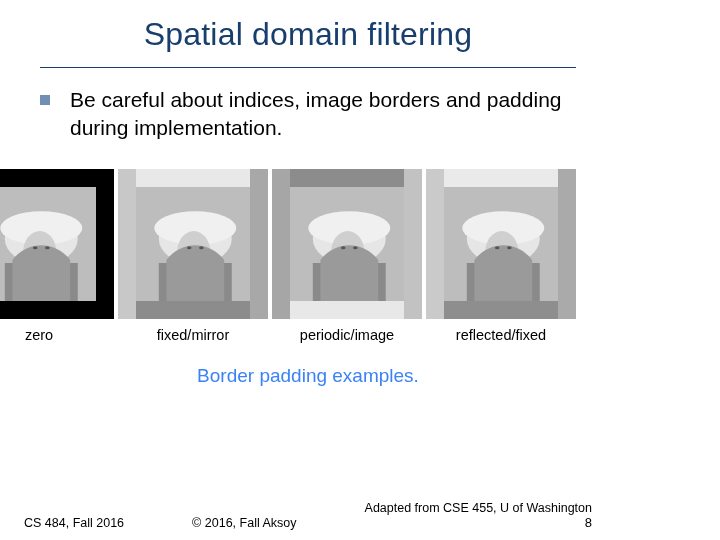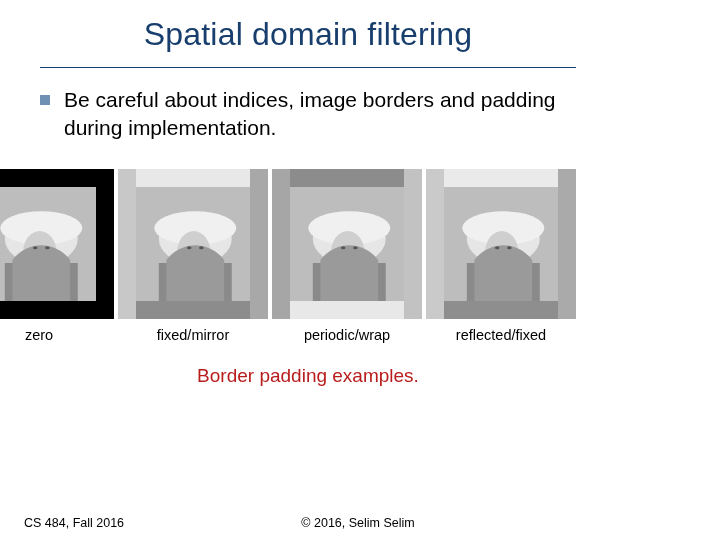--- a/index.html
+++ b/index.html
@@ -2,29 +2,29 @@
 <html><head>
 <meta charset="utf-8">
 <style>
   * { margin: 0; padding: 0; box-sizing: border-box; }
   html, body { width: 720px; height: 540px; font-family: Verdana, Geneva, sans-serif; background: #fff; color: #000; overflow: hidden; }
   .slide { width: 616px; height: 540px; position: relative; padding: 0; }
   .title-block { padding: 16px 40px 8px 40px; }
   .title { font-family: Verdana, sans-serif; font-size: 32px; color: #173e6d; font-weight: 400; text-align: center; letter-spacing: 0.2px; }
   .rule { margin: 6px 40px 0 40px; border: none; border-top: 1.5px solid #173e6d; }
   .body { padding: 18px 40px 0 40px; }
-  .bullet-row { display: flex; align-items: flex-start; gap: 14px; }
+  .bullet-row { display: flex; align-items: flex-start; gap: 20px; }
   .bullet-sq { width: 10px; height: 10px; background: #6f8fb3; margin-top: 9px; flex: 0 0 10px; }
   .bullet-text { font-family: Verdana, sans-serif; font-size: 21px; line-height: 1.32; color: #000; }
   .figures { display: flex; justify-content: flex-end; align-items: flex-start; margin-top: 28px; gap: 4px; }
   .fig { display: flex; flex-direction: column; align-items: center; width: 150px; }
   .thumb { width: 150px; height: 150px; position: relative; overflow: hidden; }
   .thumb svg { width: 150px; height: 150px; display: block; }
   .fig-label { font-family: Arial, Helvetica, sans-serif; font-size: 14.5px; color: #000; margin-top: 8px; text-align: center; white-space: nowrap; }
-  .caption { font-family: Verdana, sans-serif; font-size: 19px; color: #b91c1c; text-align: center; margin-top: 22px; }
+  .caption { font-family: Verdana, sans-serif; font-size: 19px; color: #3b82f6; text-align: center; margin-top: 22px; }
   .footer { position: absolute; bottom: 10px; left: 0; right: 0; padding: 0 24px; display: flex; justify-content: space-between; align-items: flex-end; font-family: Arial, Helvetica, sans-serif; font-size: 12.5px; color: #000; }
   .footer .center { flex: 1; text-align: center; }
   .footer .right { text-align: right; }
   .footer .right .line1 { display: block; }
   .footer .right .pg { display: block; font-size: 13px; }
 </style>
 </head>
 <body>
 
 <div class="slide">
@@ -98,21 +98,21 @@
               <ellipse cx="78" cy="68" rx="48" ry="34" fill="#e6e6e6"></ellipse>
               <ellipse cx="78" cy="54" rx="54" ry="22" fill="#f0f0f0"></ellipse>
               <rect x="30" y="100" width="96" height="50" fill="#8a8a8a"></rect>
               <ellipse cx="76" cy="86" rx="22" ry="28" fill="#cfcfcf"></ellipse>
               <path d="M40 96 C 60 70, 96 70, 116 96 L116 150 L40 150 Z" fill="#9a9a9a"></path>
               <ellipse cx="70" cy="80" rx="3" ry="2" fill="#555"></ellipse>
               <ellipse cx="86" cy="80" rx="3" ry="2" fill="#555"></ellipse>
             </g>
           </svg>
         </div>
-        <div class="fig-label">periodic/wrap</div>
+        <div class="fig-label">periodic/image</div>
       </div>
 
       <div class="fig">
         <div class="thumb">
           <svg viewBox="0 0 150 150">
             <rect x="0" y="0" width="150" height="150" fill="#bcbcbc"></rect>
             <rect x="0" y="0" width="150" height="18" fill="#eaeaea"></rect>
             <rect x="0" y="132" width="150" height="18" fill="#8e8e8e"></rect>
             <rect x="0" y="0" width="18" height="150" fill="#cacaca"></rect>
             <rect x="132" y="0" width="18" height="150" fill="#aaaaaa"></rect>
@@ -132,16 +132,20 @@
       </div>
 
     </div>
 
     <div class="caption">Border padding examples.</div>
 
   </div>
 
   <div class="footer">
     <div class="left">CS 484, Fall 2016</div>
-    <div class="center">© 2016, Selim Selim</div>
+    <div class="center">© 2016, Fall Aksoy</div>
+    <div class="right">
+      <span class="line1">Adapted from CSE 455, U of Washington</span>
+      <span class="pg">8</span>
+    </div>
   </div>
 
 </div>
 
 </body></html>

